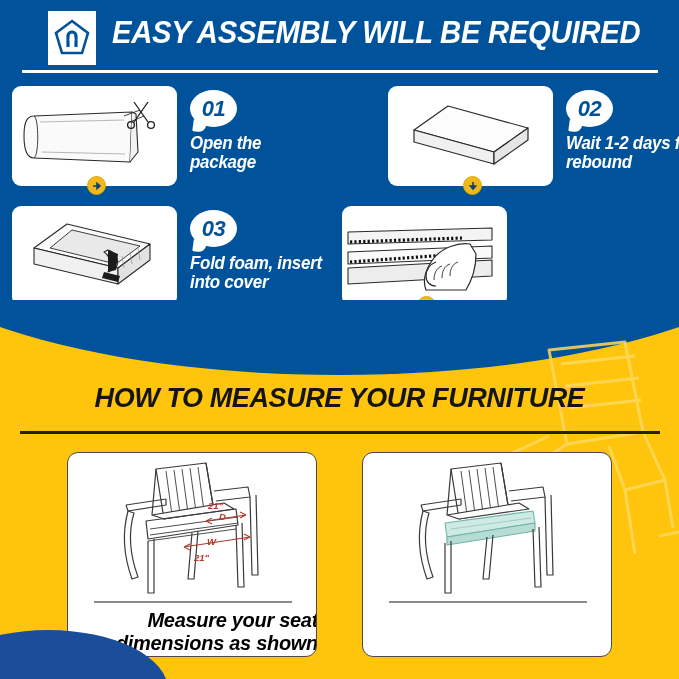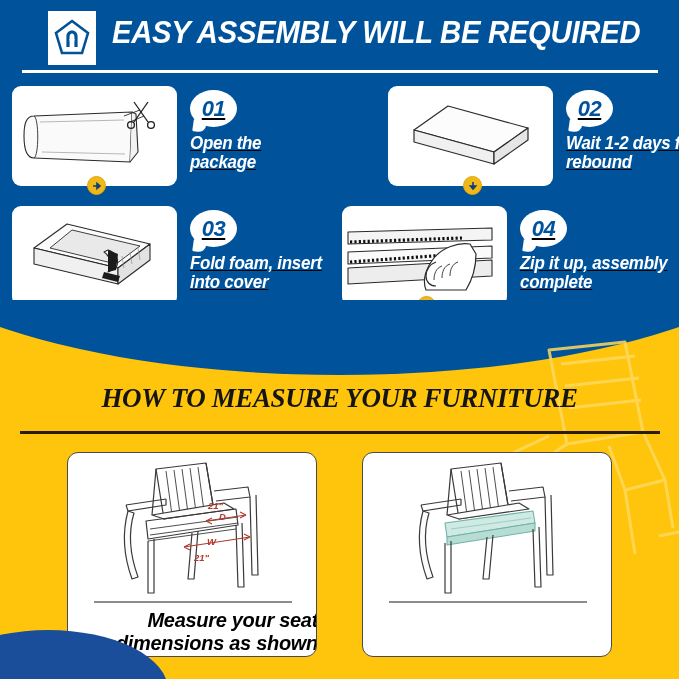--- a/index.html
+++ b/index.html
@@ -69,21 +69,21 @@
     background: #F0B81A;
     border: 1.5px solid #E0A800;
     display: flex; align-items: center; justify-content: center;
     color: #0D3F78; font-size: 11px; line-height: 1;
     font-weight: bold;
   }
   .badge-b1 { left: 75px;  top: 90px; }
   .badge-b2 { left: 75px;  top: 90px; }
   .badge-b4 { left: 75px;  top: 90px; }
 
-  .step-text { position: absolute; left: 178px; top: 4px; width: 152px; text-decoration: underline; }
+  .step-text { position: absolute; left: 178px; top: 4px; width: 152px; }
   .num-bubble {
     position: relative;
     width: 47px; height: 37px;
     background: #FFFFFF;
     border-radius: 50%;
     display: flex; align-items: center; justify-content: center;
     color: #00539B;
     font-size: 22px; font-weight: bold; font-style: italic;
     letter-spacing: -0.5px;
   }
@@ -120,21 +120,20 @@
   .watermark { position: absolute; right: -10px; top: 40px; opacity: 0.85; }
 
   .measure-title {
     position: absolute; left: 0; top: 83px; width: 679px;
     text-align: center;
     color: #151515;
     font-size: 27px; font-weight: bold; font-style: italic;
     letter-spacing: -0.4px;
     white-space: nowrap;
     z-index: 3;
-    font-family: Liberation Serif, serif;
   }
   .measure-rule {
     position: absolute; left: 20px; top: 131px; width: 640px; height: 3px;
     background: #2A2009; z-index: 3;
   }
 
   .measure-cards { position: absolute; left: 0; top: 152px; width: 679px; height: 205px; z-index: 3; }
   .m-card {
     position: absolute; top: 0;
     width: 250px; height: 205px;
@@ -290,25 +289,20 @@
               <path d="M100 60 C94 62 92 68 92 74" stroke-width="0.9"></path>
               <path d="M108 58 C102 60 100 66 100 72" stroke-width="0.9"></path>
               <path d="M116 56 C110 58 108 64 108 70" stroke-width="0.9"></path>
             </g>
           </svg>
         </div>
         <div class="arrow-badge badge-b4">
           <svg width="10" height="10" viewBox="0 0 10 10" aria-hidden="true">
             <path d="M9 5 L3 5 M5 2.4 L2 5 L5 7.6 Z" stroke="#0D3F78" stroke-width="1.6" fill="#0D3F78"></path>
           </svg>
-        </div>
-        <div class="step-text">
-          <div class="num-bubble">04</div>
-          <div class="step-label">Zip it up, assembly
-complete</div>
         </div>
       </div>
 
     </div>
   </div>
 
   <div class="yellow-section">
     <div class="mask-blue"></div>
 
     <svg class="watermark" width="260" height="230" viewBox="0 0 260 230">

